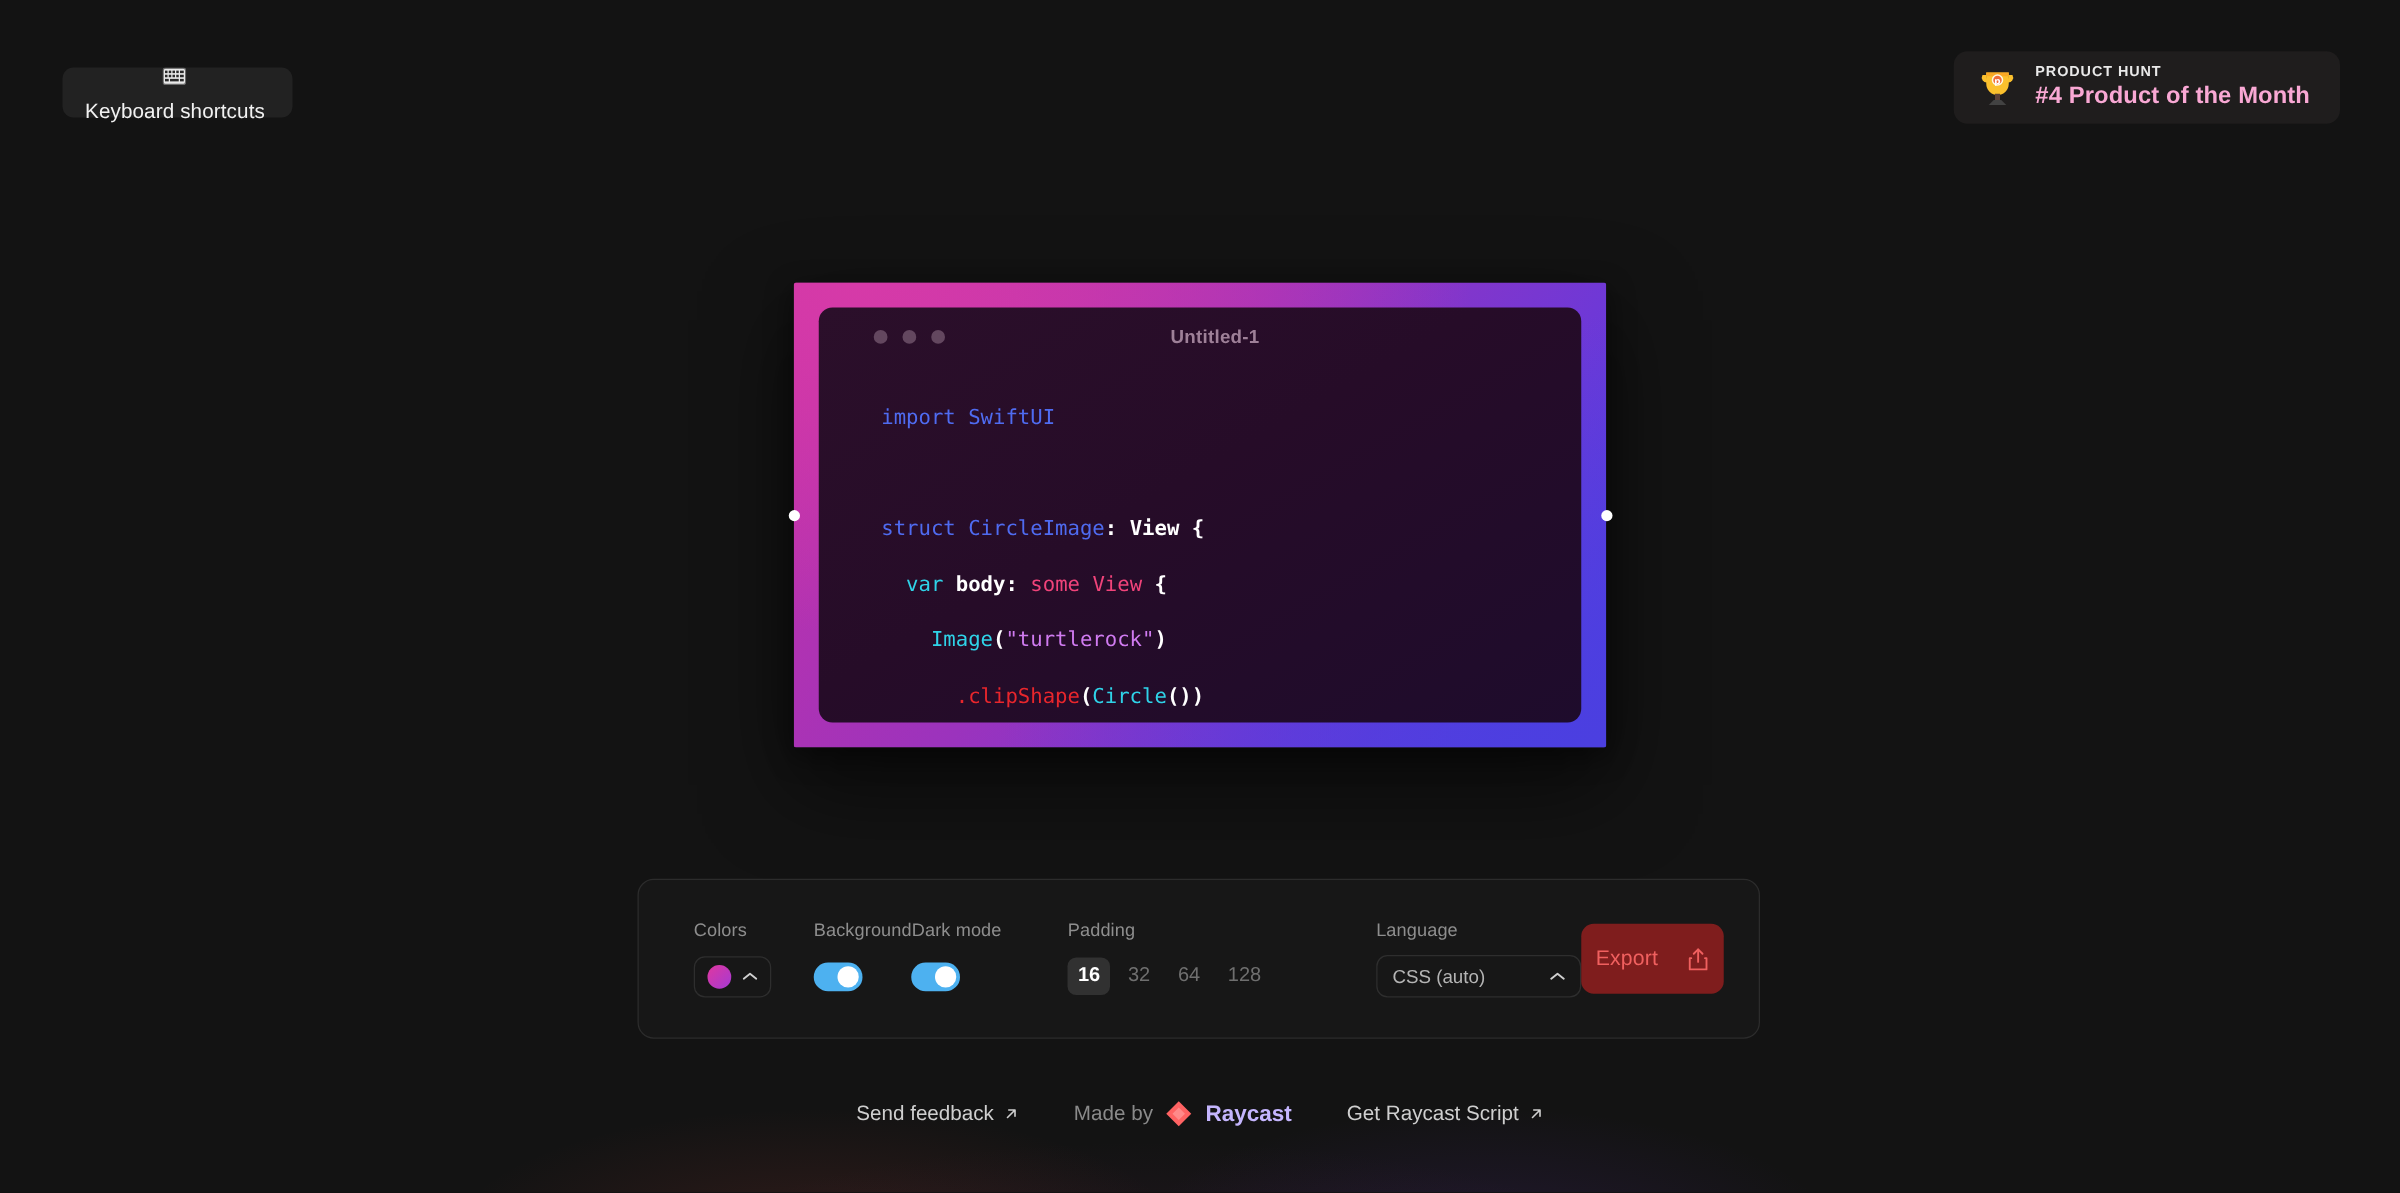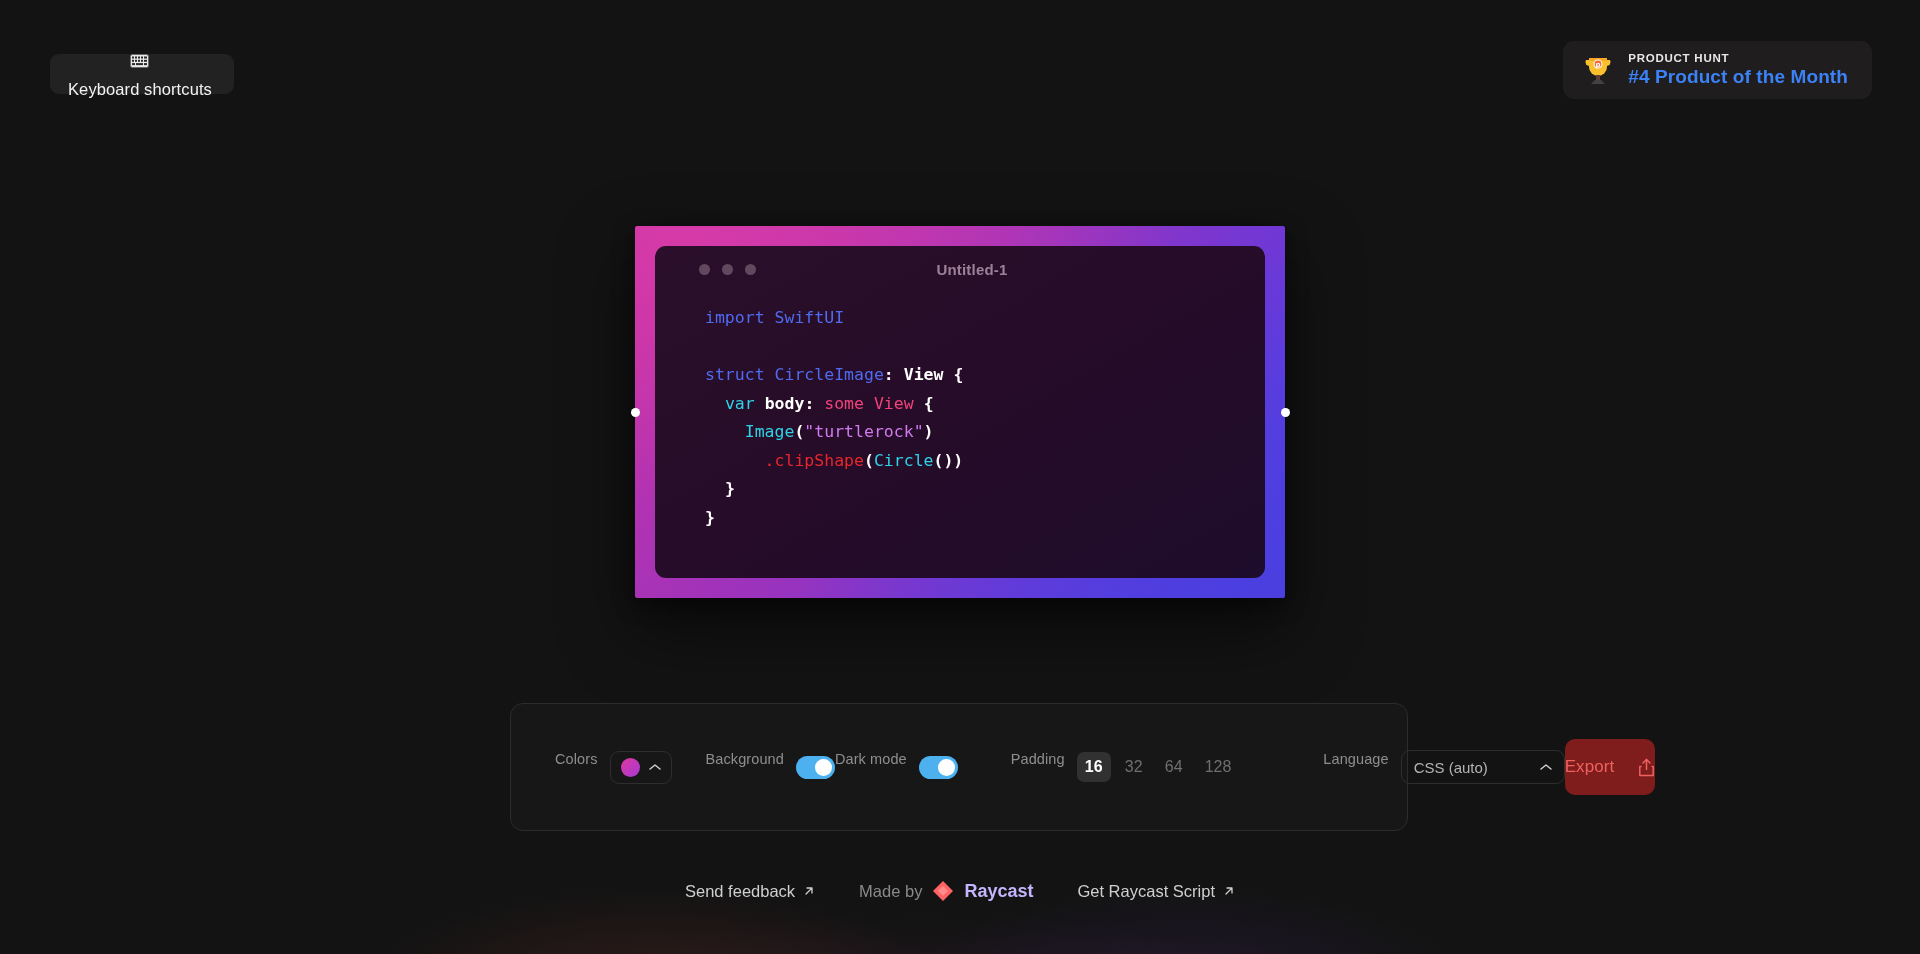--- a/index.html
+++ b/index.html
@@ -84,21 +84,21 @@
   .ph-text { display: flex; flex-direction: column; justify-content: center; gap: 2px; }
   .ph-kicker {
     font-size: 11.5px;
     font-weight: bold;
     letter-spacing: 0.75px;
     color: #e9e9e9;
   }
   .ph-title {
     font-size: 19px;
     font-weight: bold;
-    color: #3b82f6;
+    color: #f9a8d4;
     letter-spacing: 0.1px;
     white-space: nowrap;
   }
 
   
   .frame-wrap {
     position: absolute;
     left: 635px;
     top: 226px;
     width: 650px;
@@ -152,21 +152,21 @@
     pointer-events: none;
   }
   .code {
     padding: 12px 26px 0 26px;
     font-family: "DejaVu Sans Mono", "Liberation Mono", monospace;
     font-size: 16.5px;
     line-height: 28.5px;
     white-space: pre;
     color: #ffffff;
   }
-  .code .ln { display: block; min-height: 28.5px; }
+  .code .ln { display: block; min-height: 28.5px; margin-top: 16px; }
 
   .tk-kw       { color: #4f6bf0; }
   .tk-type-blu { color: #4f6bf0; }
   .tk-plain    { color: #ffffff; font-weight: bold; }
   .tk-cyan     { color: #2fd3e8; }
   .tk-pink     { color: #f0437a; }
   .tk-violet   { color: #d07bf0; }
   .tk-red      { color: #e8262c; }
   .tk-white    { color: #ffffff; }
 
@@ -194,21 +194,21 @@
     height: 128px;
     background: #171717;
     border: 1px solid #2c2c2c;
     border-radius: 13px;
     display: flex;
     align-items: center;
     padding: 0 28px;
     gap: 0;
     z-index: 5;
   }
-  .ctl-group { display: flex; flex-direction: row; gap: 12px; }
+  .ctl-group { display: flex; flex-direction: column; gap: 12px; }
   .ctl-label {
     font-size: 14.5px;
     color: #8e8e8e;
     letter-spacing: 0.1px;
     white-space: nowrap;
   }
   .ctl-row { display: flex; align-items: center; height: 32px; }
 
   .g-colors     { margin-left: 16px; }
   .g-background { margin-left: 34px; }

